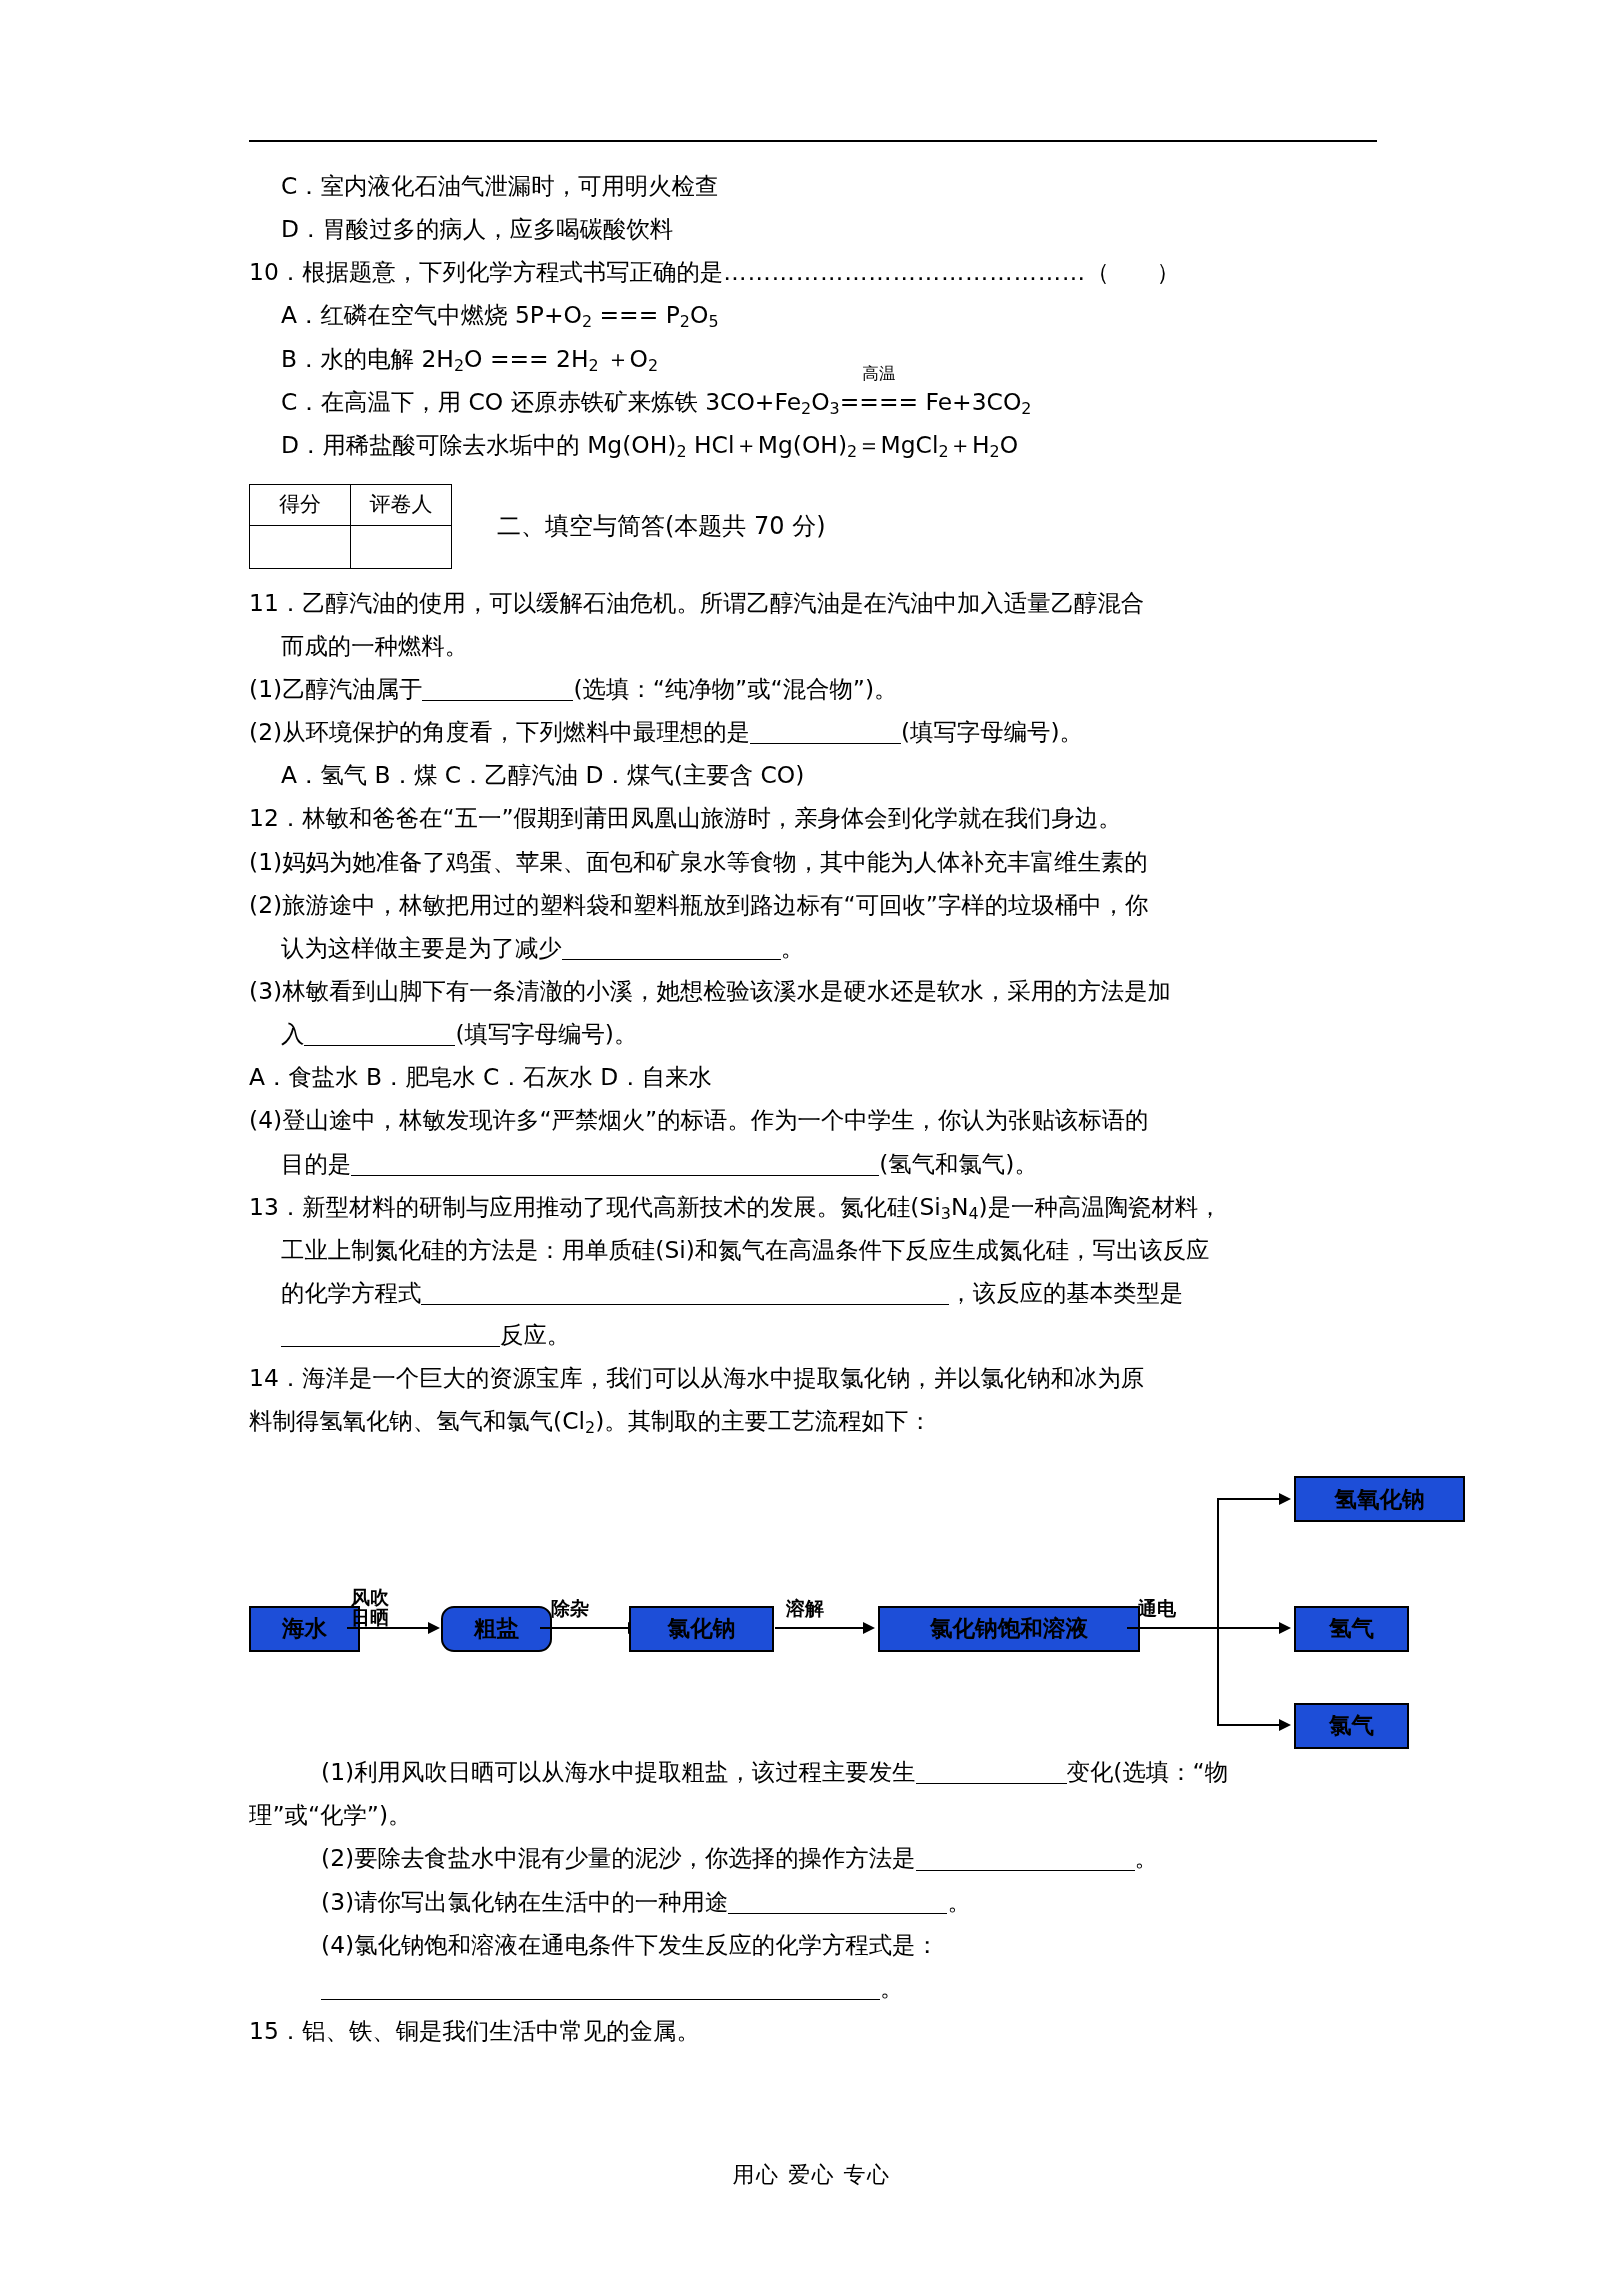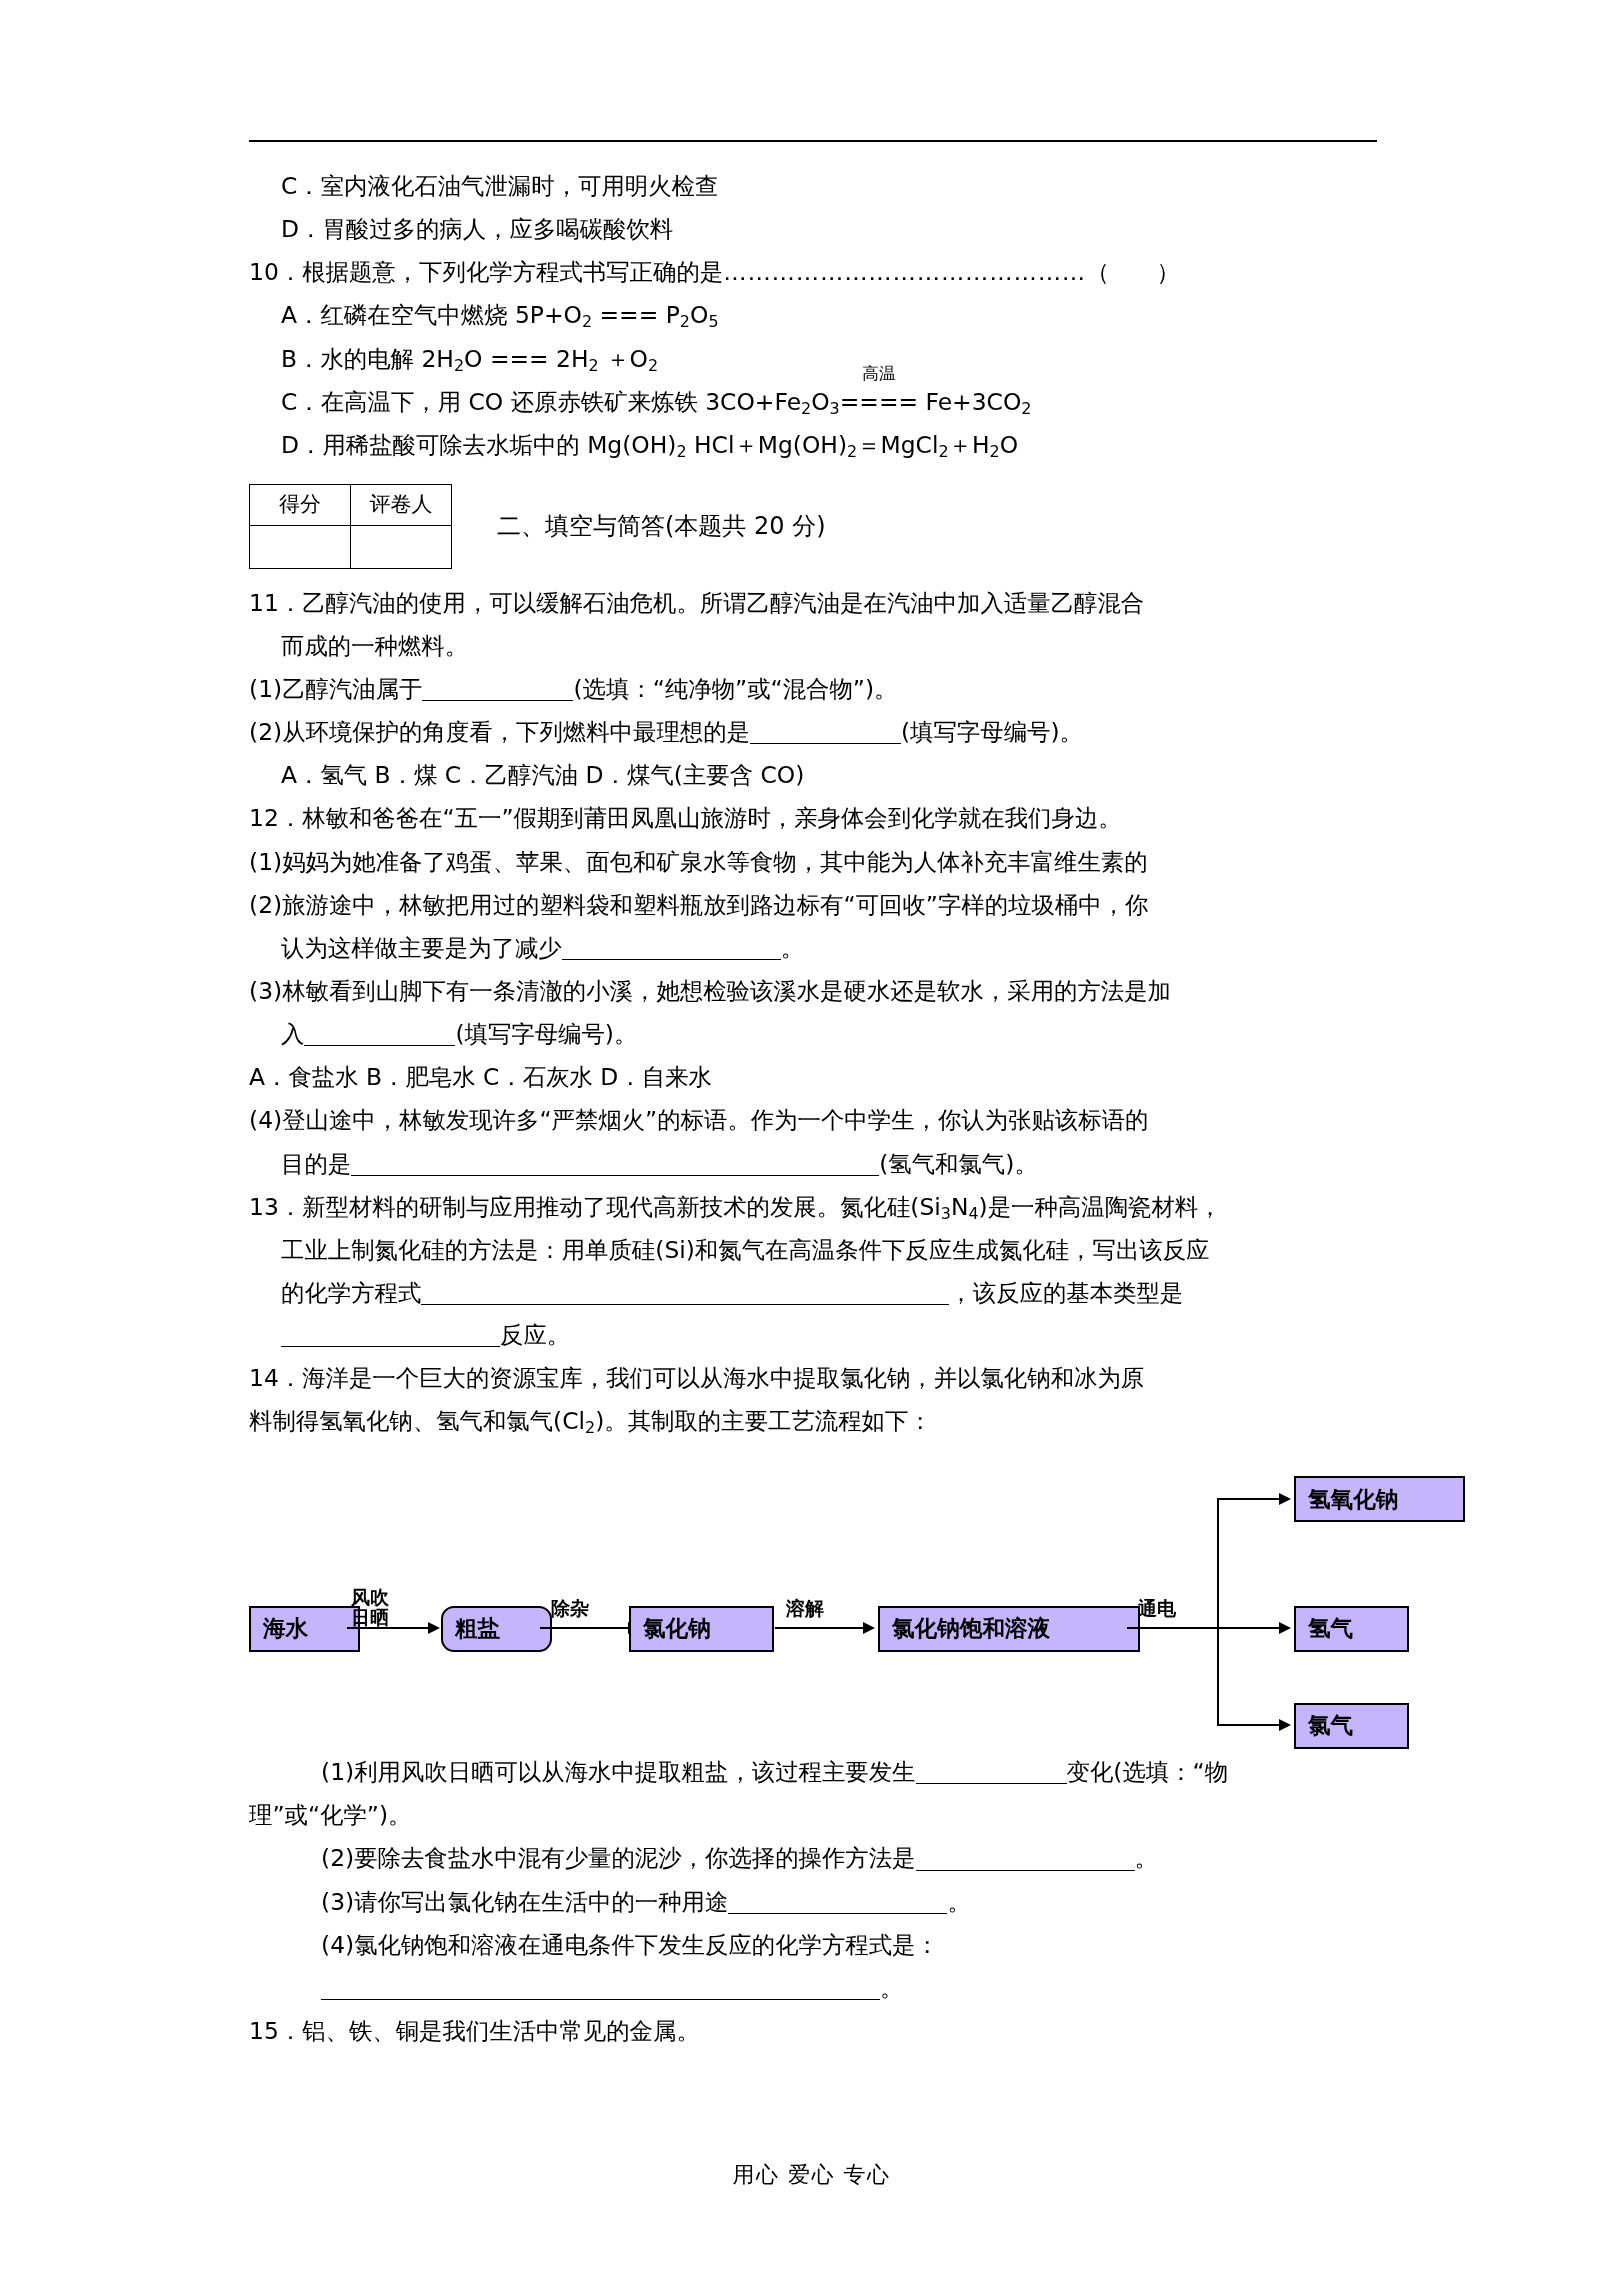--- a/index.html
+++ b/index.html
@@ -107,24 +107,24 @@
   .flow {
     position: relative;
     height: 279px;
     margin: 22.6px 0 7.5px 0;
   }
   .fbox {
     position: absolute;
     border: 2.3px solid #000;
     font-size: 22.6px;
     font-weight: bold;
-    text-align: left;
+    text-align: center;
     line-height: 1;
     padding: 9.8px 12px;
-    background: #c4b5fd;
+    background: #1d4ed8;
     white-space: nowrap;
   }
   .flabel {
     position: absolute;
     font-size: 19px;
     font-weight: bold;
     text-align: right;
     line-height: 1.1;
     white-space: nowrap;
   }
@@ -201,21 +201,21 @@
             <tr>
           <td>得分</td>
           <td>评卷人</td>
         </tr>
         <tr>
           <td class="empty"></td>
           <td class="empty"></td>
         </tr>
       </tbody>
         </table>
-      <div class="section-title">二、填空与简答(本题共 20 分)</div>
+      <div class="section-title">二、填空与简答(本题共 70 分)</div>
     </div>
 
     <p>11．乙醇汽油的使用，可以缓解石油危机。所谓乙醇汽油是在汽油中加入适量乙醇混合</p>
     <p class="indent1">而成的一种燃料。</p>
     <p>
       <span>(1)乙醇汽油属于</span><span class="ul u-md"></span><span>(选填：“纯净物”或“混合物”)。</span>
     </p>
     <p>
       <span>(2)从环境保护的角度看，下列燃料中最理想的是</span><span class="ul u-md"></span><span>(填写字母编号)。</span>
     </p>

